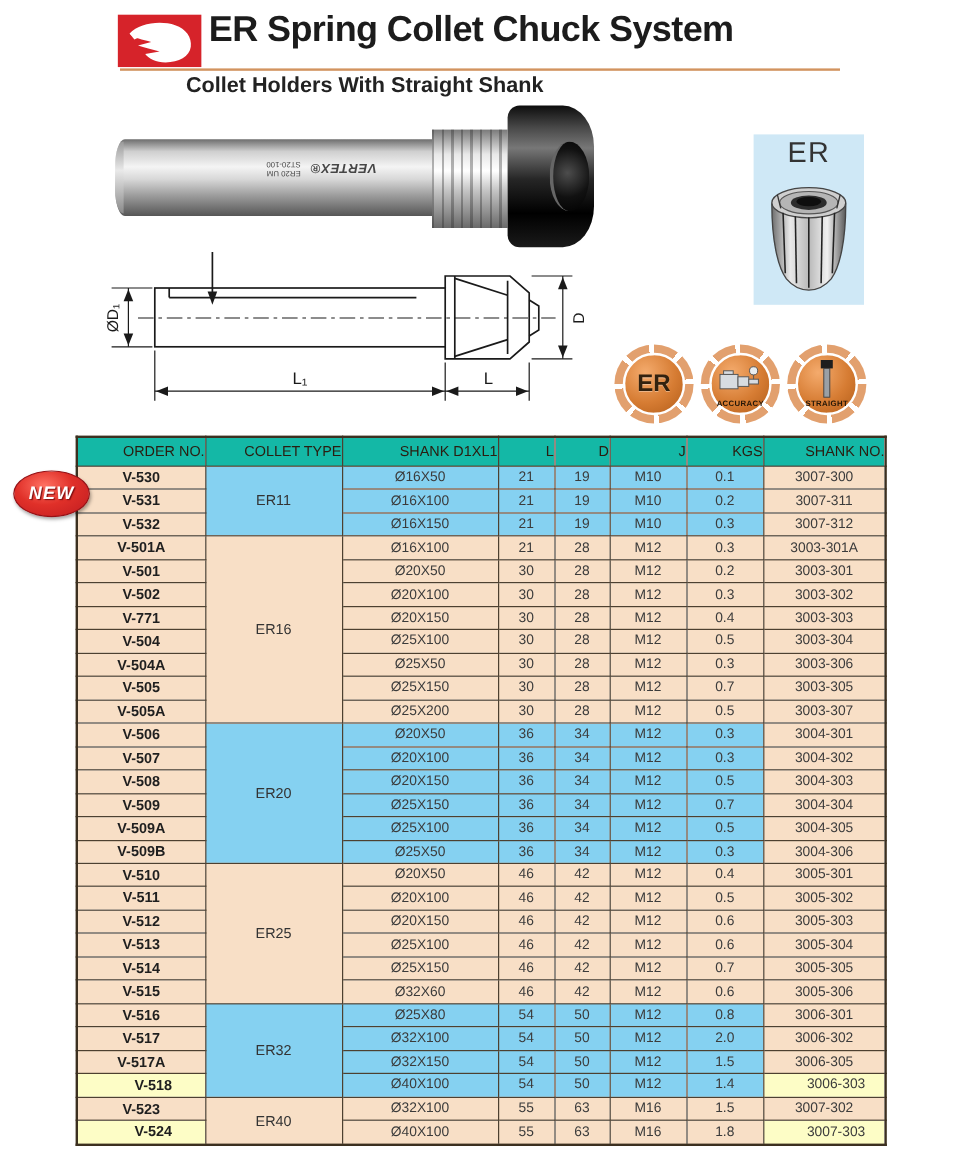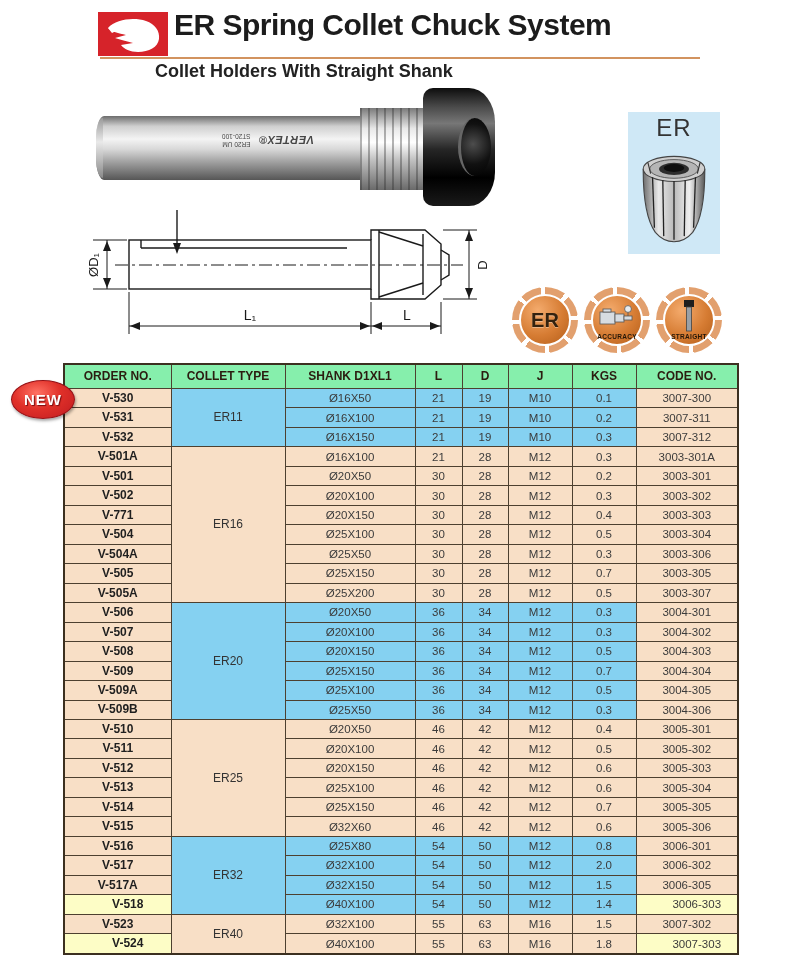--- a/index.html
+++ b/index.html
@@ -51,32 +51,32 @@
       display:flex;align-items:center;justify-content:center;}
   .badge-inner{width:52px;height:52px;border-radius:50%;position:relative;
       background:radial-gradient(circle at 35% 30%,#f4ab6d 0%,#d67c33 55%,#b35d19 100%);
       border:2px solid #fff;display:flex;align-items:center;justify-content:center;box-sizing:border-box;}
   .badge-er-text{font-size:20px;font-weight:bold;color:#33220f;text-shadow:0 1px 0 rgba(255,255,255,.35);}
   .badge-caption{position:absolute;bottom:4px;left:0;right:0;text-align:center;
       font-size:6.5px;font-weight:bold;color:#241708;letter-spacing:.3px;}
   .badge-glyph{margin-bottom:8px;}
 
   
-  .new-badge{position:absolute;left:11px;top:380px;width:62px;height:37px;border-radius:50%;
+  .new-badge{position:absolute;left:11px;top:392px;width:62px;height:37px;border-radius:50%;
       background:radial-gradient(ellipse at 40% 32%,#ff7163 0%,#e03029 45%,#bf1b20 100%);
       border:1px solid #941116;display:flex;align-items:center;justify-content:center;
-      color:#fff;font-weight:bold;font-size:15px;letter-spacing:1px;
+      color:#fff;font-weight:bold;font-style:italic;font-size:15px;letter-spacing:1px;
       text-shadow:1px 1px 1px #7a0d10;box-shadow:1px 2px 3px rgba(0,0,0,.35);z-index:5;}
 
   
   .spec-table{position:absolute;left:63px;top:363px;width:674px;height:592px;
       border-collapse:collapse;table-layout:fixed;border:2px solid #3c3020;}
   .spec-table th,.spec-table td{border:1px solid #4d4030;text-align:center;vertical-align:middle;
       padding:0;font-size:11.5px;line-height:1.05;color:#3b3b3b;overflow:hidden;}
-  .spec-table thead th{background:#86efac;color:#2b1d10;font-weight:bold;font-size:12px;height:23px;}
+  .spec-table thead th{background:#14b8a6;color:#2b1d10;font-weight:normal;font-size:12px;height:23px;text-align:right;}
   td.c-peach{background:#f8dfc6;}
   td.c-blue{background:#85d1f1;}
   td.c-yellow{background:#fdfdc6;padding-left:20px;}
   td.cell-order{font-weight:bold;color:#1f1f1f;font-size:12px;margin-top:20px;}
   td.cell-collet{font-size:12px;color:#333;margin-top:45px;}
 </style>
 </head>
 <body>
 
 <div id="page">
@@ -234,21 +234,21 @@
     </colgroup>
     <thead>
       <tr>
         <th>ORDER NO.</th>
         <th>COLLET TYPE</th>
         <th>SHANK D1XL1</th>
         <th>L</th>
         <th>D</th>
         <th>J</th>
         <th>KGS</th>
-        <th>CODE NO.</th>
+        <th>SHANK NO.</th>
       </tr>
     </thead>
     <tbody>
         <tr>
           <td class="cell-order c-peach">V-530</td>
           <td class="cell-collet c-blue" rowspan="3">ER11</td>
           <td class="c-blue">Ø16X50</td>
           <td class="c-blue">21</td>
           <td class="c-blue">19</td>
           <td class="c-blue">M10</td>

